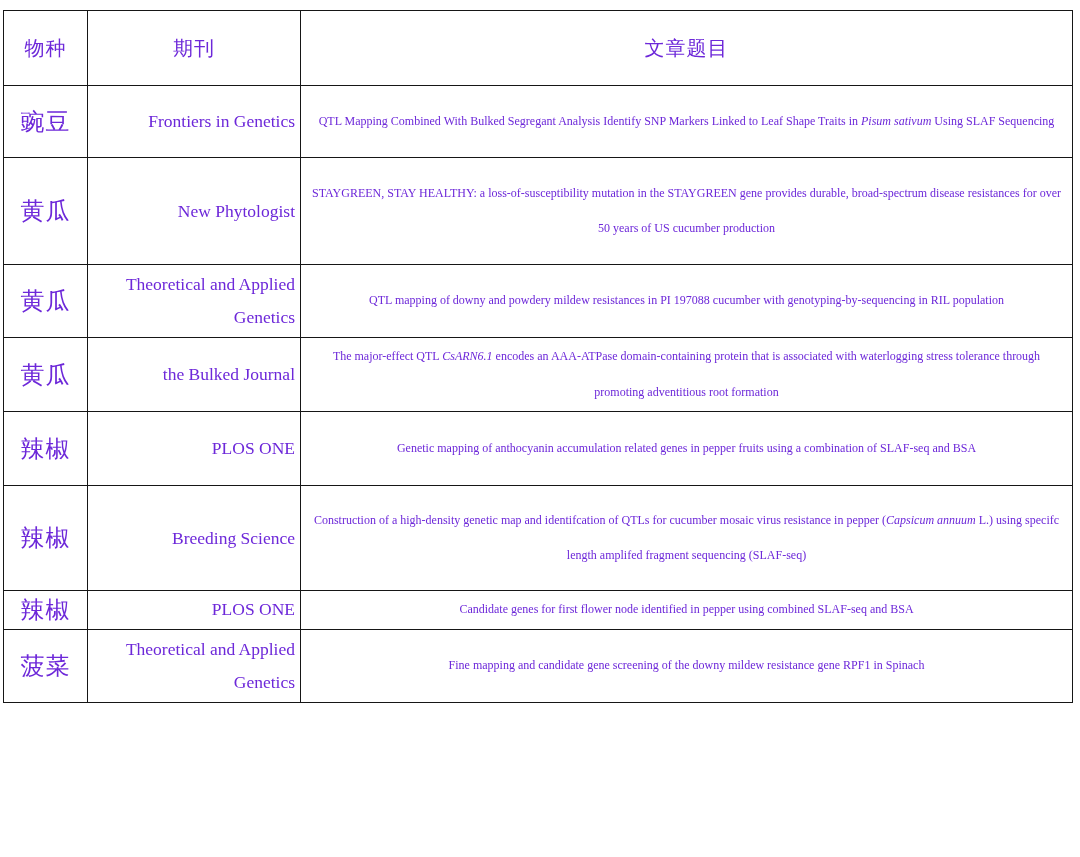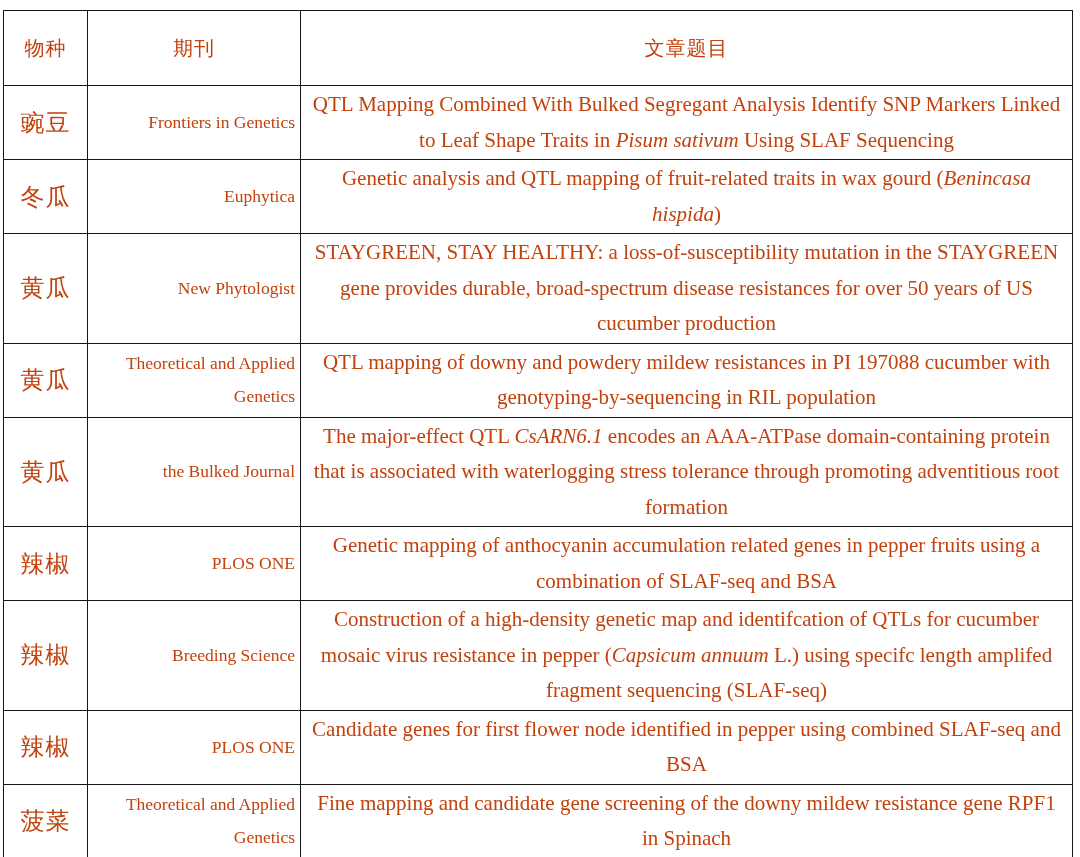--- a/index.html
+++ b/index.html
@@ -7,21 +7,21 @@
     padding: 0;
     background: #ffffff;
   }
   .page {
     position: relative;
     width: 1080px;
     height: 857px;
     background: #ffffff;
     overflow: hidden;
     font-family: "Liberation Serif", "DejaVu Serif", serif;
-    color: #c2410c;
+    color: #6d28d9;
   }
   table.pub-table {
     position: absolute;
     left: 3px;
     top: 10px;
     width: 1070px;
     border-collapse: collapse;
     table-layout: fixed;
     background: #ffffff;
   }
@@ -41,21 +41,21 @@
   td.species {
     font-size: 24px;
     letter-spacing: 1px;
   }
   td.journal {
     font-size: 17.5px;
     line-height: 33px;
     text-align: right;
   }
   td.title {
-    font-size: 21px;
+    font-size: 12px;
     line-height: 35.5px;
     padding: 1px 7px;
   }
   td.title i {
     font-style: italic;
   }
 </style>
 </head>
 <body>
 
@@ -69,25 +69,20 @@
     <tbody>
         <tr style="height:75px">
       <th>物种</th>
       <th>期刊</th>
       <th>文章题目</th>
     </tr>
     <tr style="height:72px">
       <td class="species">豌豆</td>
       <td class="journal">Frontiers in Genetics</td>
       <td class="title"><span>QTL Mapping Combined With Bulked Segregant Analysis Identify SNP Markers Linked to Leaf Shape Traits in </span><i>Pisum sativum</i><span> Using SLAF Sequencing</span></td>
-    </tr>
-    <tr style="height:35px">
-      <td class="species">冬瓜</td>
-      <td class="journal">Euphytica</td>
-      <td class="title"><span>Genetic analysis and QTL mapping of fruit-related traits in wax gourd (</span><i>Benincasa hispida</i><span>)</span></td>
     </tr>
     <tr style="height:107px">
       <td class="species">黄瓜</td>
       <td class="journal">New Phytologist</td>
       <td class="title"><span>STAYGREEN, STAY HEALTHY: a loss-of-susceptibility mutation in the STAYGREEN gene provides durable, broad-spectrum disease resistances for over 50 years of US cucumber production</span></td>
     </tr>
     <tr style="height:73px">
       <td class="species">黄瓜</td>
       <td class="journal">Theoretical and Applied Genetics</td>
       <td class="title"><span>QTL mapping of downy and powdery mildew resistances in PI 197088 cucumber with genotyping-by-sequencing in RIL population</span></td>

